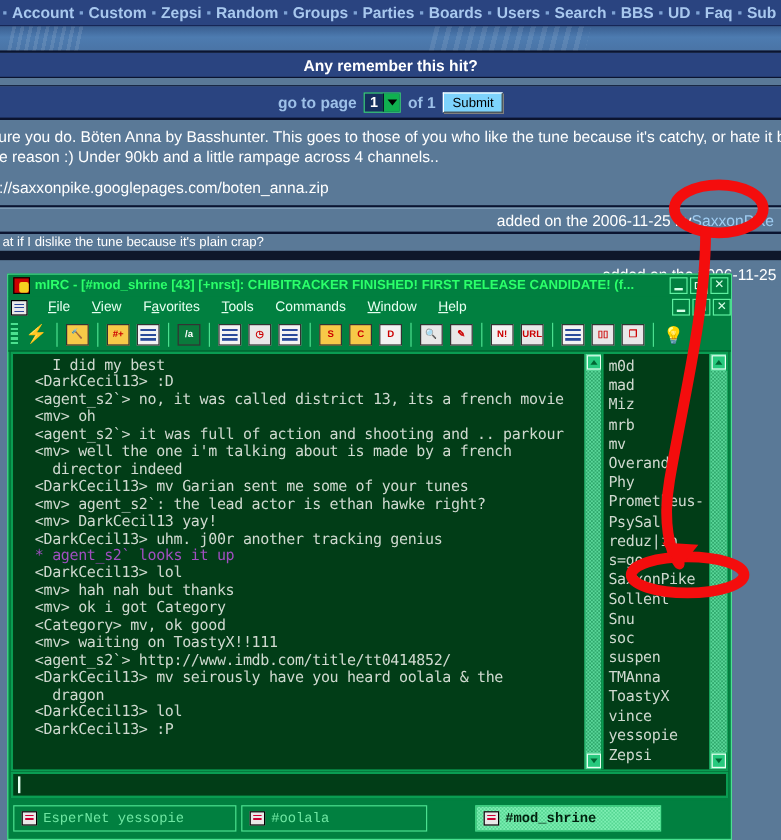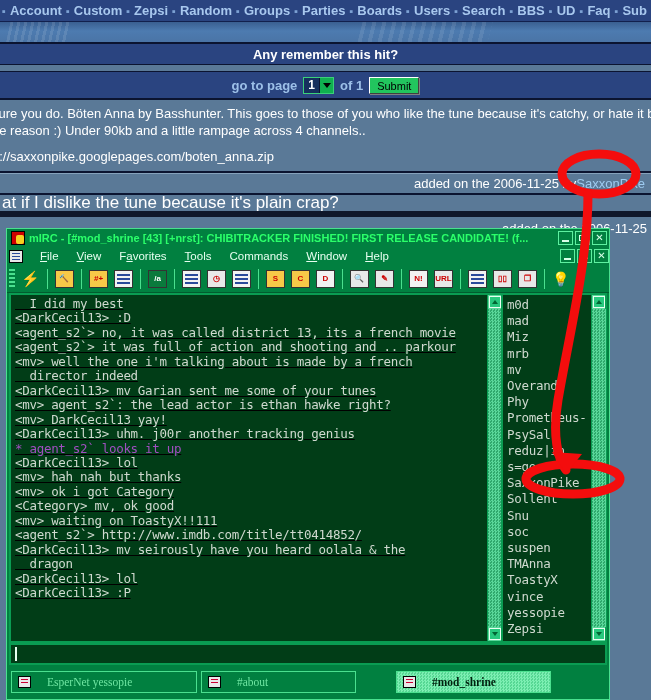--- a/index.html
+++ b/index.html
@@ -87,21 +87,21 @@
   .pgselect .arrow {
     width: 14px; background:#10b050; display:flex;align-items:center;justify-content:center;
     border-left:1px solid #0b1430;
   }
   .pgselect .arrow i {
     display:block; width:0;height:0;
     border-left:4px solid transparent;border-right:4px solid transparent;
     border-top:5px solid #000;
   }
   .submitbtn {
-    background:#22c55e; color:#000; font-size:11px;
+    background:#7dd3fc; color:#000; font-size:11px;
     border:1px solid #fff; border-right-color:#404040; border-bottom-color:#404040;
     padding:1px 7px; height:17px; line-height:14px;
     box-shadow: 1px 1px 0 #808080;
   }
 
   .postbody {
     background: #5a7997;
     color: #ffffff;
     font-size: 13px;
     padding: 5px 0 6px 0;
@@ -118,23 +118,23 @@
     background: #5a7997;
     color: #ffffff; font-size: 13px;
     display:flex; align-items:center; justify-content:flex-end;
     padding-right: 6px;
     border-bottom: 2px solid #0b1430;
     border-top: 1px solid #86a2bb;
     white-space: nowrap;
   }
   .metarow a { color: #9ecbf0; text-decoration: none; }
   .post2 {
-    height: 22px; background: #5a7997; color:#fff; font-size:17px;
+    height: 22px; background: #5a7997; color:#fff; font-size:11px;
     display:flex; align-items:center; padding-left:2px;
-    border-bottom: 6px solid #0f172a;
+    border-bottom: 8px solid #0f172a;
     white-space: nowrap;
   }
   .metarow2 {
     height: 22px; background:#5a7997; color:#fff; font-size:13px;
     display:flex; align-items:center; justify-content:flex-end;
     padding-right: 4px;
     white-space: nowrap;
   }
 
   
@@ -219,22 +219,21 @@
 
   .mbody {
     position:absolute; left:2px; top:64px; right:2px; bottom:56px;
     border:2px solid #0a9c52;
     background:#013d17;
     display:flex;
   }
   .chat {
     flex:1; position:relative; overflow:hidden;
     background:#013d17;
-    padding: 2px 0 0 4px;
-    text-decoration: underline;
+    padding: 2px 0 0 18px;
   }
   .chat .line {
     color:#cfd9cf; font-size:12.5px; line-height:14.45px;
     font-family:"DejaVu Sans Mono", monospace;
     white-space: pre;
     letter-spacing: -0.3px;
   }
   .chat .line.action { color:#a04fc0; }
   .chat .line.cont { color:#cfd9cf; }
 
@@ -272,23 +271,23 @@
     display:flex; align-items:center; padding-left:4px;
   }
   .minput .caret { width:2px;height:14px;background:#e6fff0; }
 
   .mswitch {
     position:absolute; left:2px; bottom:2px; right:2px; height:30px;
     background:#018040;
     display:flex; align-items:center; padding-left:2px; gap:4px;
   }
   .sbtn2 {
-    height:22px; display:flex; align-items:center; gap:16px;
+    height:22px; display:flex; align-items:center; gap:5px;
     padding:0 6px; border:1px solid #4be08f; background:#018040;
-    color:#6fe6a2; font-size:11.5px; font-family:Liberation Serif, serif;
+    color:#6fe6a2; font-size:11.5px; font-family:Liberation Mono, monospace;
     white-space:nowrap; overflow:hidden;
   }
   .sbtn2 .sico { width:13px;height:12px;background:#e8e8e8;border:1px solid #000;position:relative;flex:none; }
   .sbtn2 .sico:after{content:"";position:absolute;left:2px;top:2px;right:2px;bottom:2px;
     background:repeating-linear-gradient(to bottom,#c03 0 1px,#e8e8e8 1px 3px);}
   .sbtn2.active {
     background: repeating-conic-gradient(#7defb3 0% 25%, #56d693 0% 50%) 0 0/3px 3px;
     color:#00210e; font-weight:bold;
   }
   .sbtn2.w1 { width:186px; }
@@ -474,20 +473,21 @@
       <span class="tbtn">
           <span class="tgl nb" style="color:#f5d020;font-size:14px;">💡</span>
         </span>
     </div>
 
     <div class="mbody">
       <div class="chat" id="chatlog">
           <div class="line cont">  I did my best</div>
           <div class="line ">&lt;DarkCecil13&gt; :D</div>
           <div class="line ">&lt;agent_s2`&gt; no, it was called district 13, its a french movie</div>
+          <div class="line ">&lt;mv&gt; oh</div>
           <div class="line ">&lt;agent_s2`&gt; it was full of action and shooting and .. parkour</div>
           <div class="line ">&lt;mv&gt; well the one i'm talking about is made by a french</div>
           <div class="line cont">  director indeed</div>
           <div class="line ">&lt;DarkCecil13&gt; mv Garian sent me some of your tunes</div>
           <div class="line ">&lt;mv&gt; agent_s2`: the lead actor is ethan hawke right?</div>
           <div class="line ">&lt;mv&gt; DarkCecil13 yay!</div>
           <div class="line ">&lt;DarkCecil13&gt; uhm. j00r another tracking genius</div>
           <div class="line action">* agent_s2` looks it up</div>
           <div class="line ">&lt;DarkCecil13&gt; lol</div>
           <div class="line ">&lt;mv&gt; hah nah but thanks</div>
@@ -550,21 +550,21 @@
       <span style="color:#cfd9cf;font-size:12.5px;"></span>
     </div>
 
     <div class="mswitch">
       <span class="sbtn2 w1">
         <span class="sico"></span>
         <span>EsperNet yessopie</span>
       </span>
       <span class="sbtn2 w2">
         <span class="sico"></span>
-        <span>#about</span>
+        <span>#oolala</span>
       </span>
       <span class="sbtn2 w3 active">
         <span class="sico"></span>
         <span>#mod_shrine</span>
       </span>
     </div>
   </div>
 
   <svg class="annot" width="651" height="700" viewBox="0 0 651 700">
     <ellipse cx="599" cy="174" rx="37" ry="20" fill="none" stroke="#f40d0d" stroke-width="9"></ellipse>

